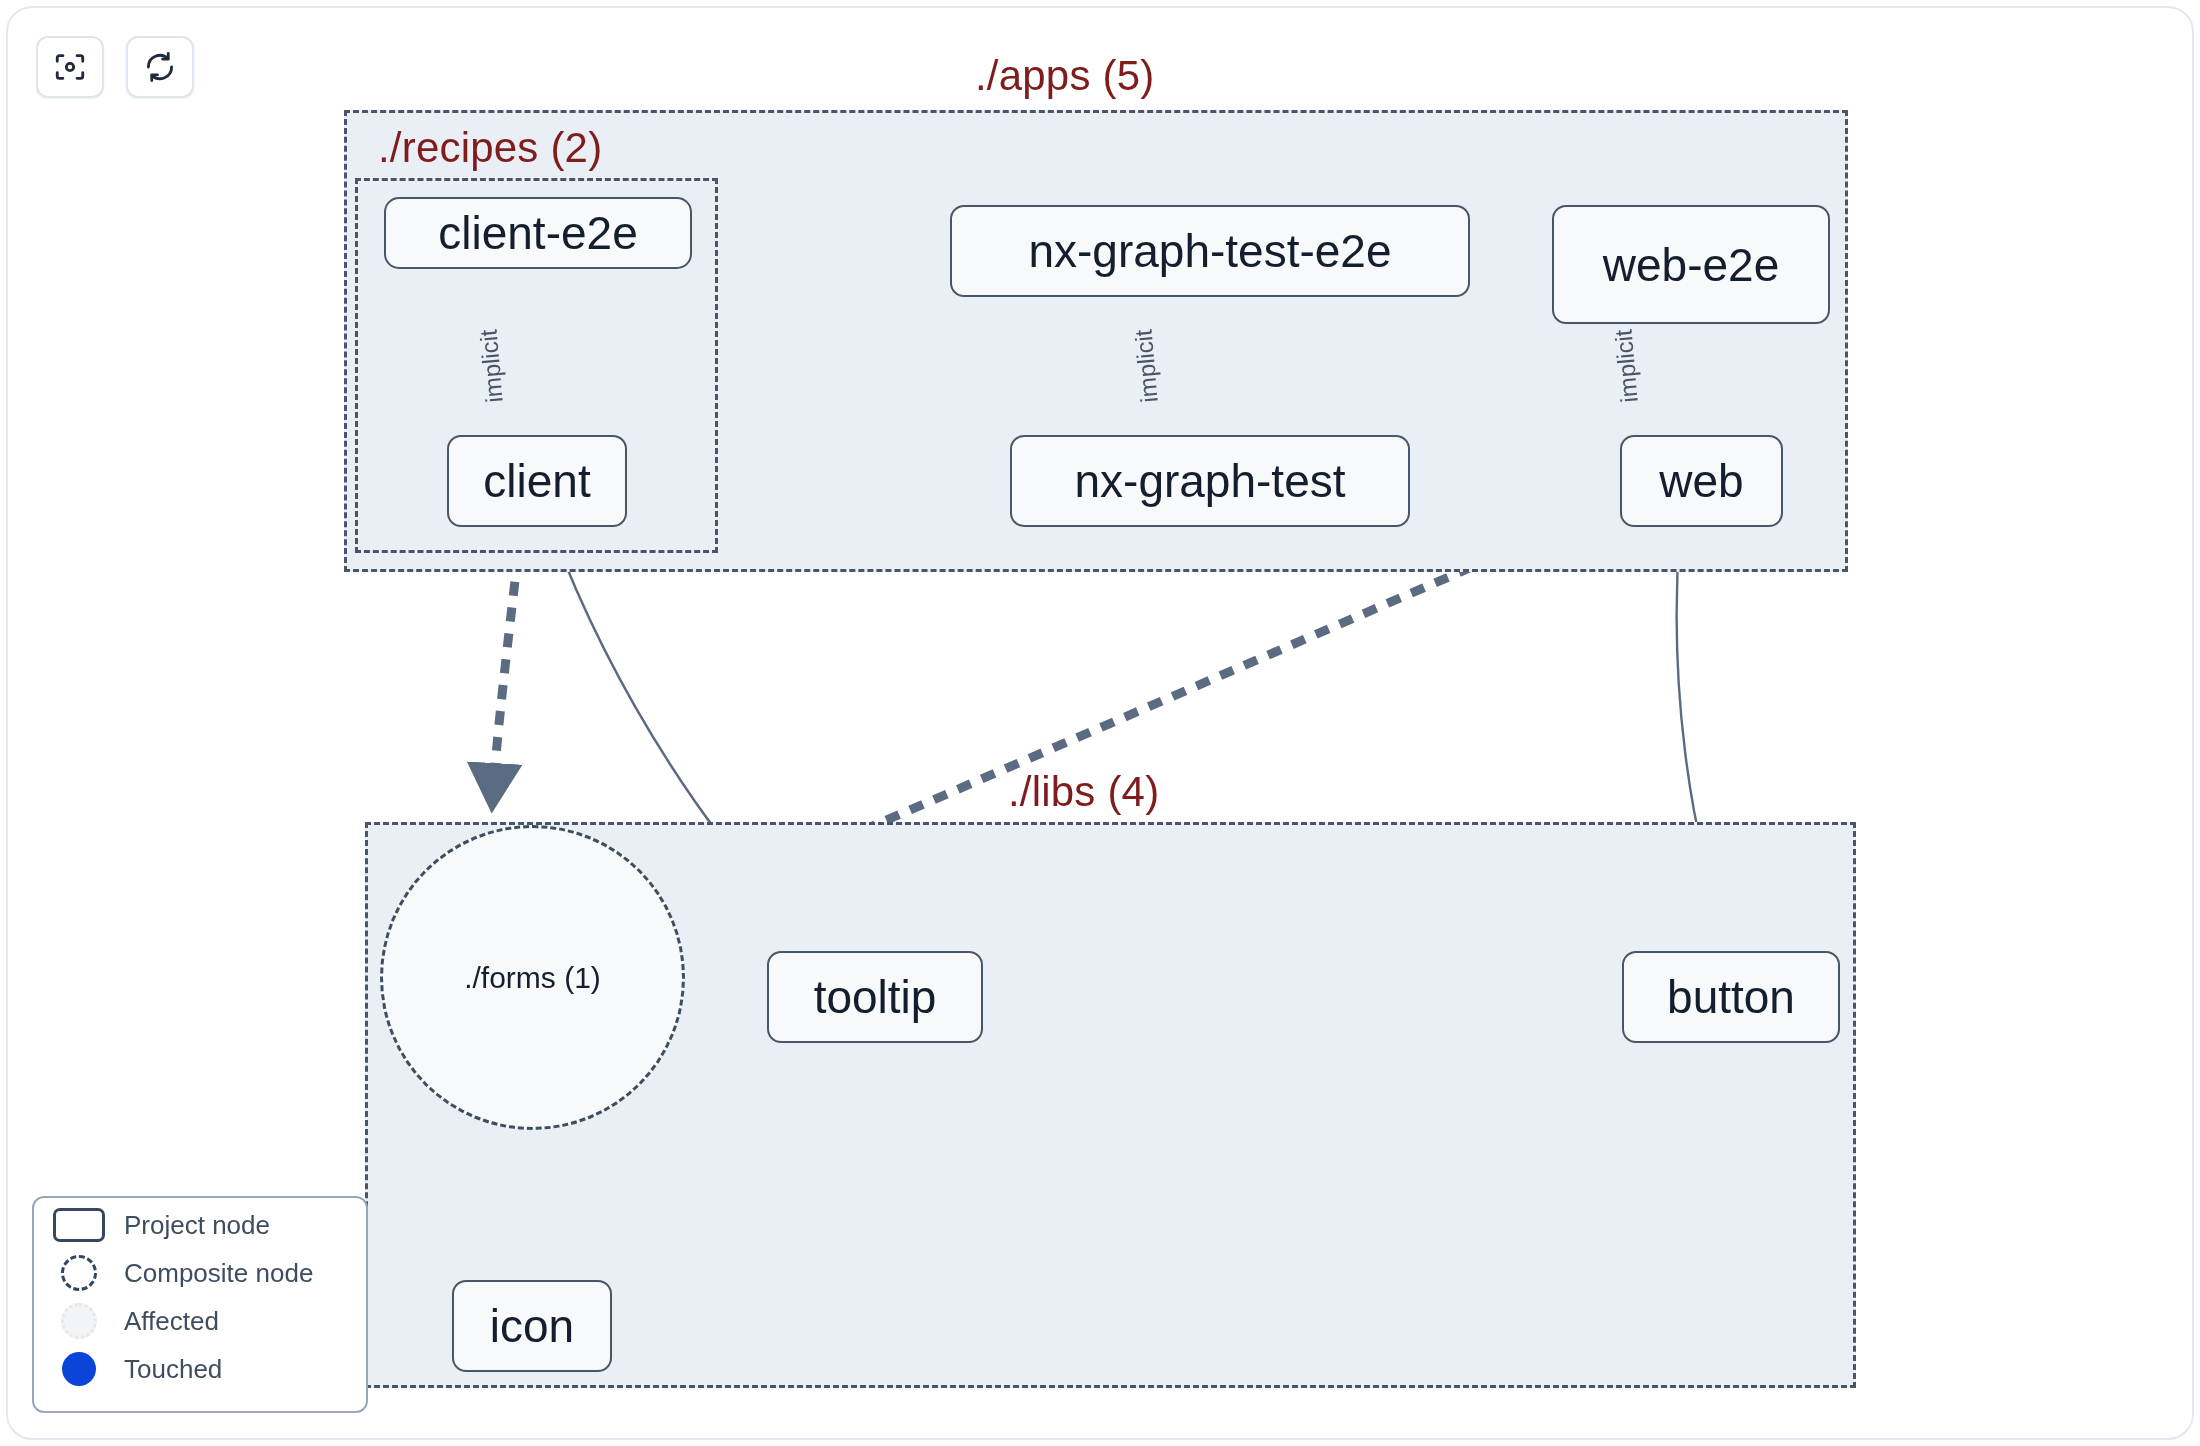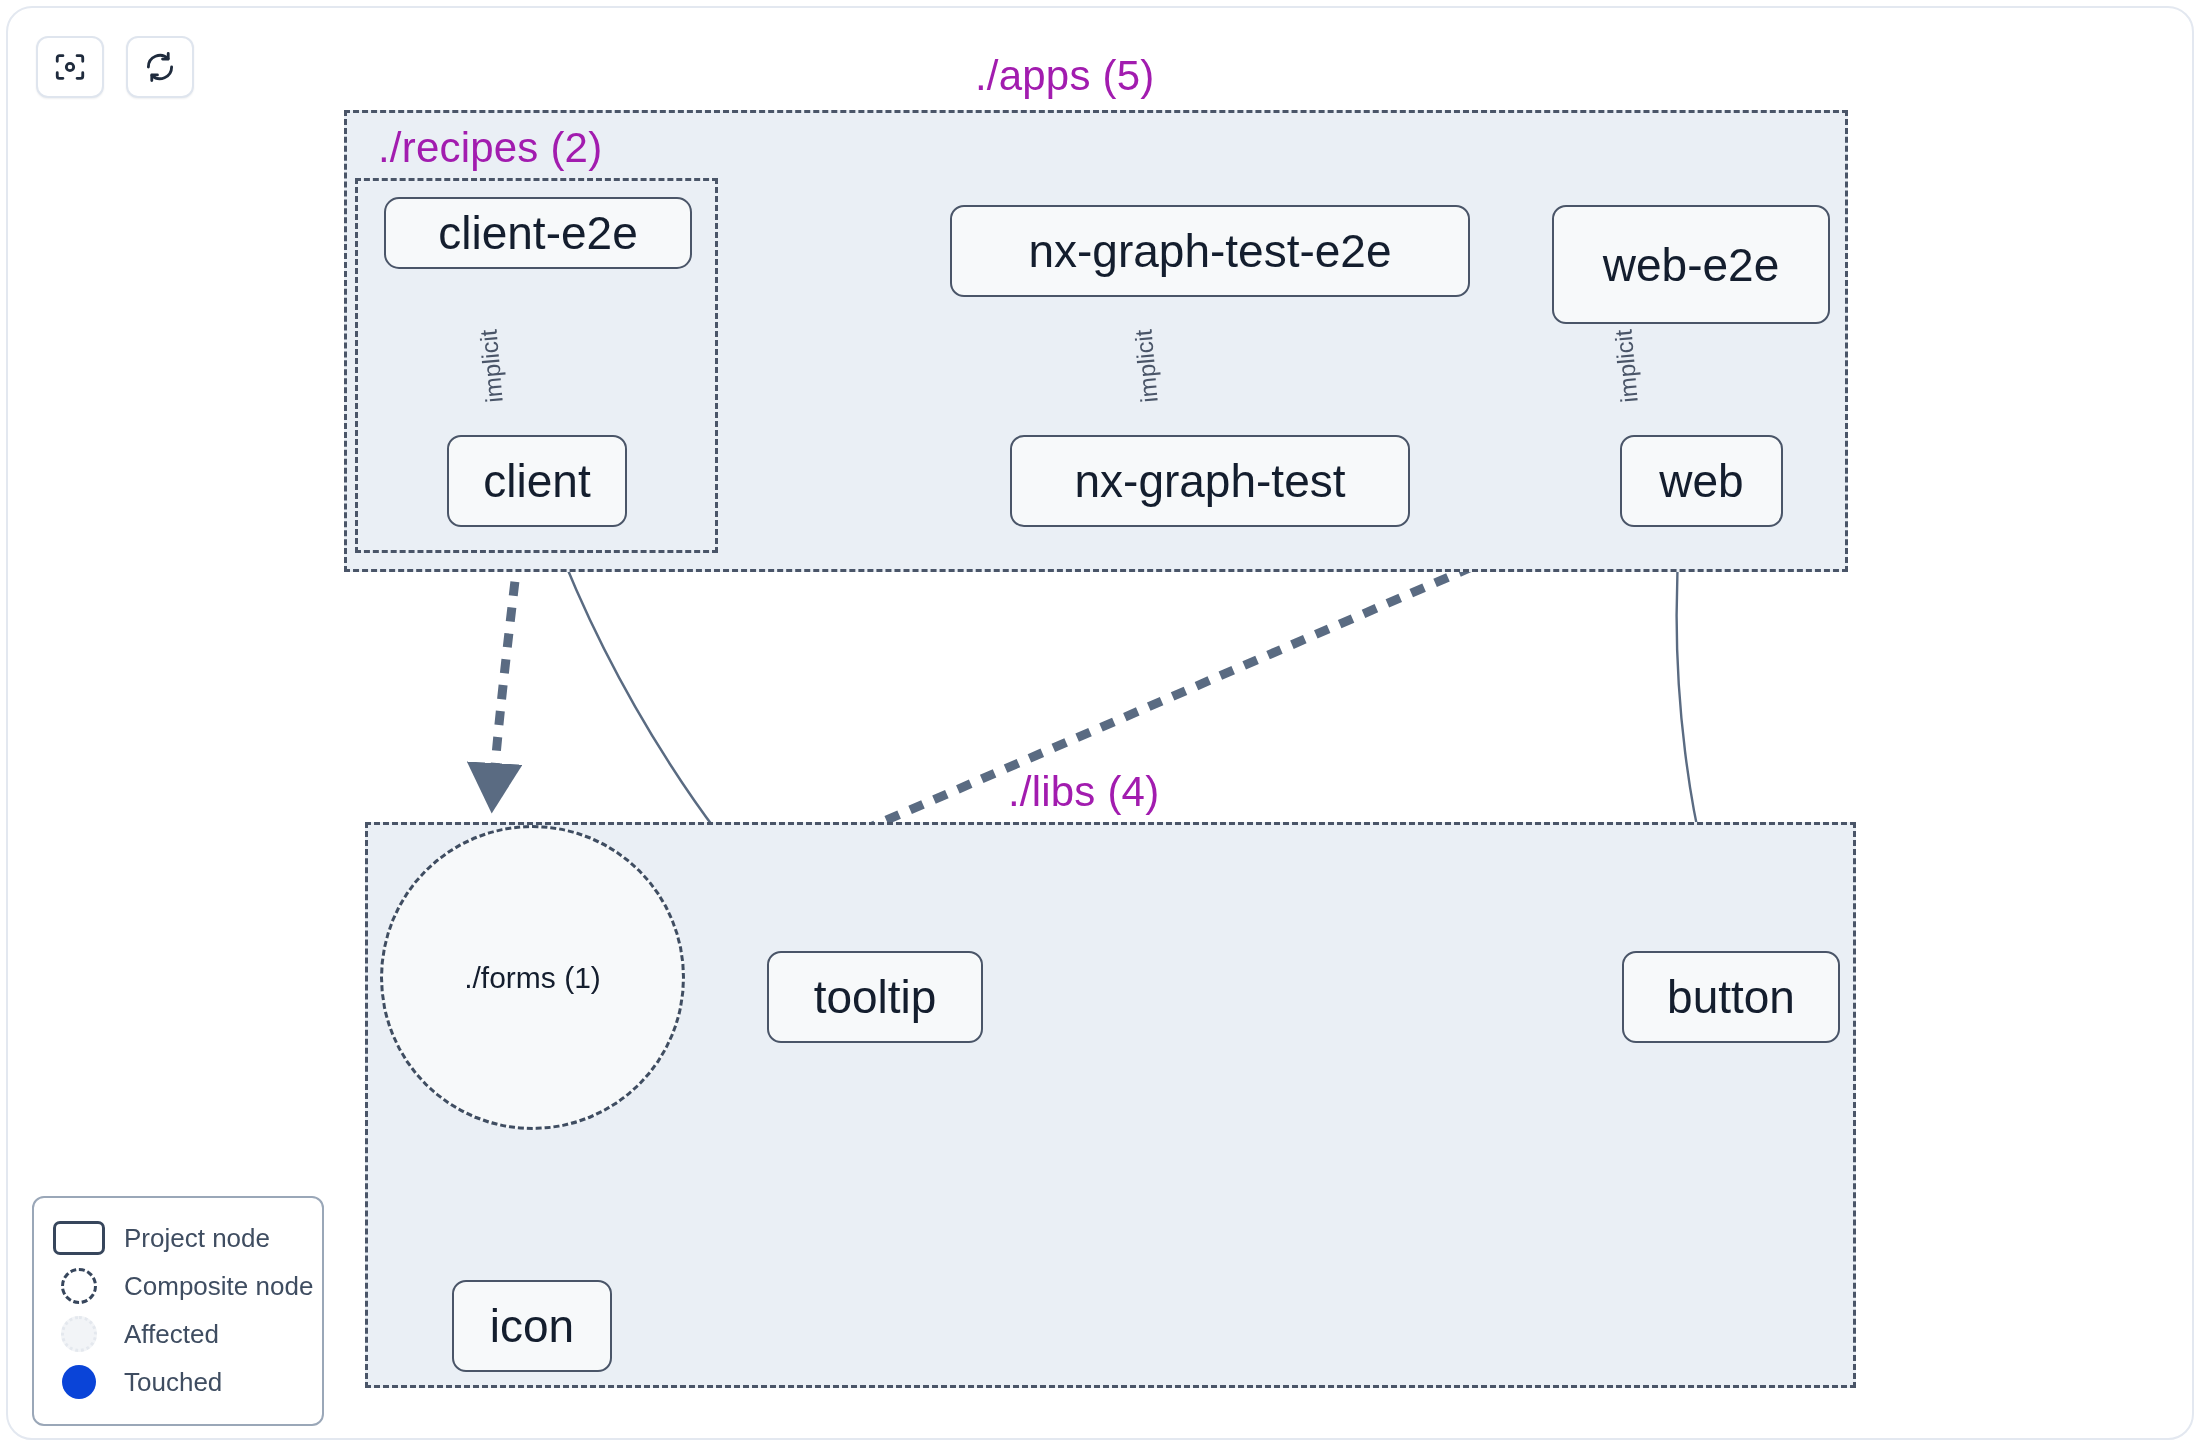--- a/index.html
+++ b/index.html
@@ -63,21 +63,21 @@
   .group-box {
     position: absolute;
     border: 3px dashed #4a5568;
     background: #eaeff5;
     box-sizing: border-box;
     z-index: 12;
   }
   .group-label {
     position: absolute;
     font-size: 42px;
-    color: #a21caf;
+    color: #7f1d1d;
     letter-spacing: .2px;
     white-space: nowrap;
     z-index: 22;
     background: transparent;
   }
   
   .node {
     position: absolute;
     background: #f7f9fa;
     border: 2px solid #4a5568;
@@ -106,25 +106,25 @@
     color: #4a5568;
     z-index: 28;
     white-space: nowrap;
     transform-origin: center center;
   }
   
   .legend {
     position: absolute;
     left: 32px;
     top: 1196px;
-    width: 292px;
+    width: 336px;
     background: #ffffff;
     border: 2px solid #9aa7b8;
     border-radius: 12px;
-    padding: 16px 18px 18px 18px;
+    padding: 3px 18px 18px 18px;
     box-sizing: border-box;
     z-index: 60;
   }
   .legend-row {
     display: flex;
     align-items: center;
     height: 48px;
     gap: 18px;
   }
   .legend-swatch {

